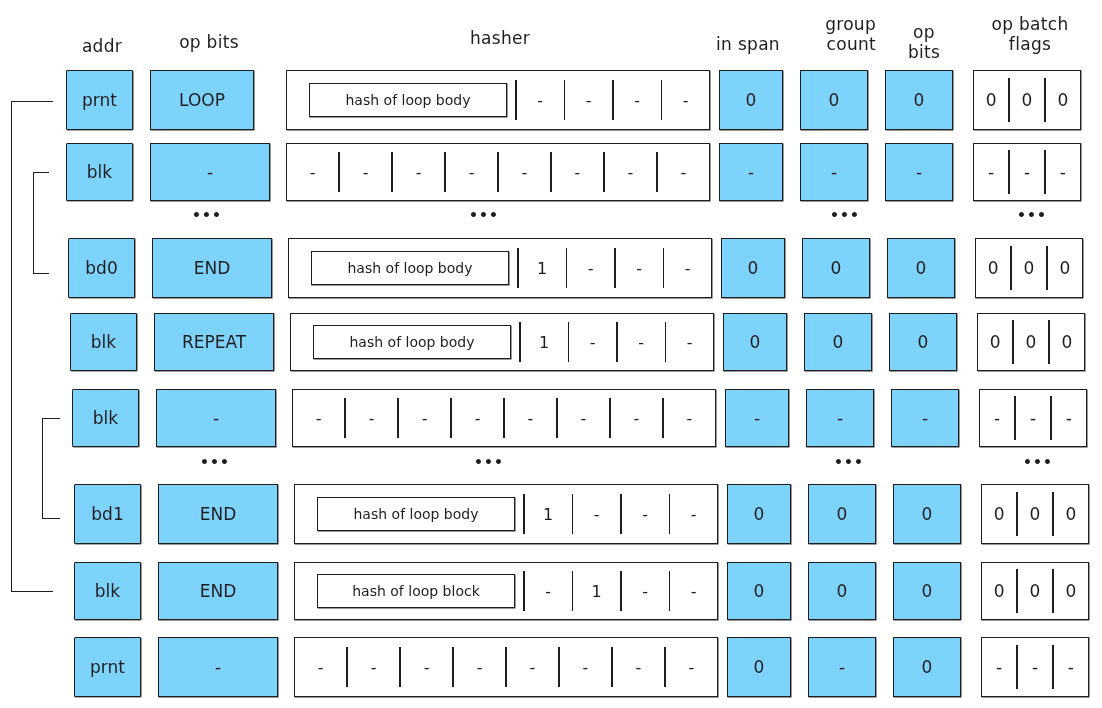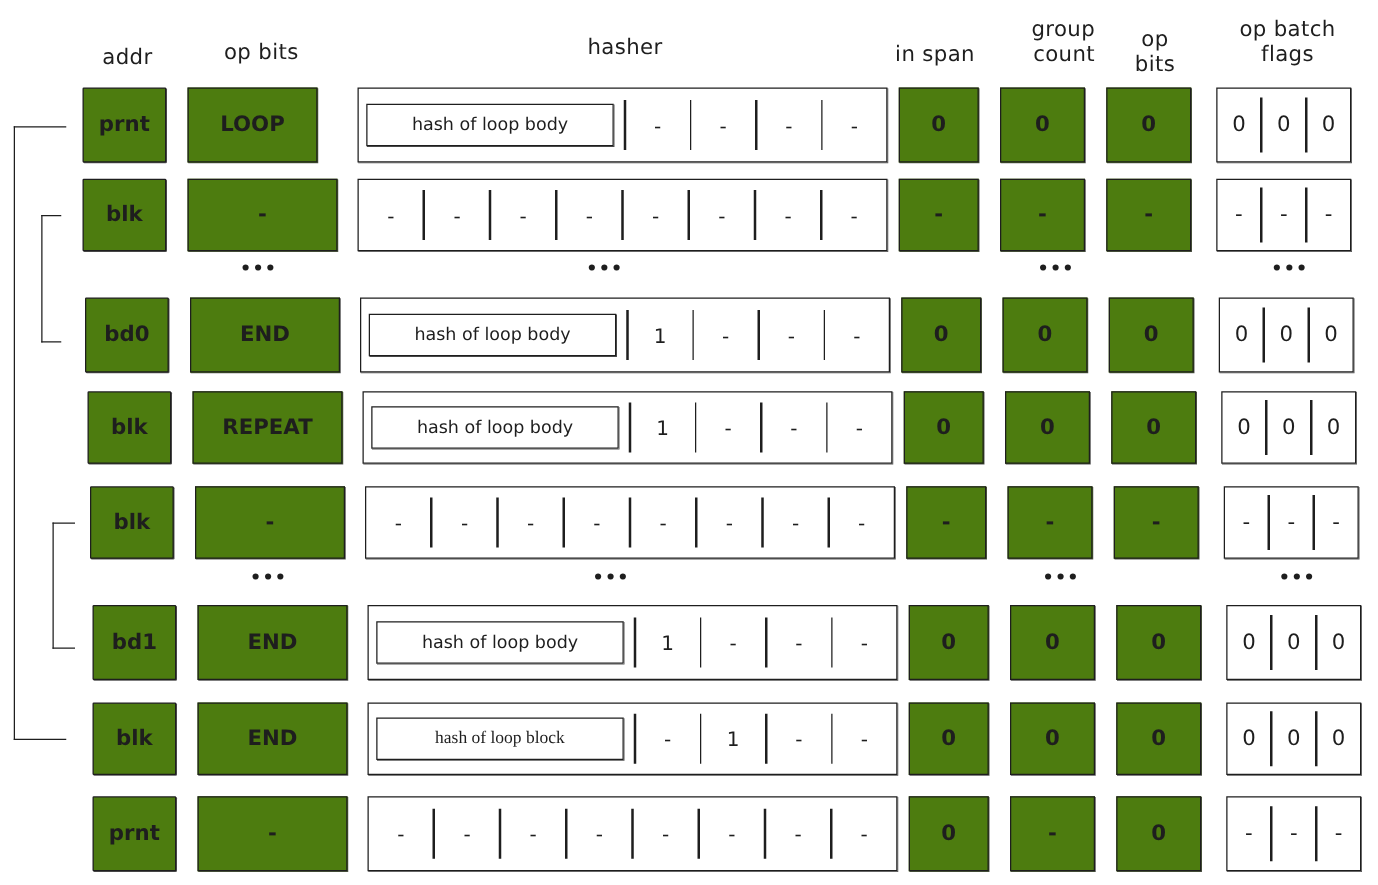--- a/index.html
+++ b/index.html
@@ -5,32 +5,32 @@
   * { box-sizing: border-box; margin: 0; padding: 0; }
   body {
     width: 1102px; height: 708px; background: #ffffff; position: relative;
     overflow: hidden; font-family: "DejaVu Sans", sans-serif; color: #1e1e1e;
   }
   .hdr {
     position: absolute; text-align: center; font-size: 17px; line-height: 20px;
     color: #1e1e1e; letter-spacing: 0.3px;
   }
   .box {
-    position: absolute; border: 1.6px solid #1e1e1e; background: #4d7c0f;
+    position: absolute; border: 1.6px solid #1e1e1e; background: #7dd3fc;
     display: flex; align-items: center; justify-content: center;
-    font-size: 17px; box-shadow: 0.6px 0.6px 0 #555; font-weight: bold;
+    font-size: 17px; box-shadow: 0.6px 0.6px 0 #555;
   }
   .box.sq { border-radius: 1px; }
   .hasher {
     position: absolute; border: 1.6px solid #1e1e1e; background: #fff;
     display: flex; align-items: center; box-shadow: 0.6px 0.6px 0 #555;
   }
   .hash-inner {
     border: 1.6px solid #1e1e1e; height: 34px; display: flex; align-items: center;
-    justify-content: center; font-size: 14px; margin-left: 6px; flex: 0 0 auto;
+    justify-content: center; font-size: 14px; margin-left: 22px; flex: 0 0 auto;
     box-shadow: 0.6px 0.6px 0 #555;
   }
   .hcell {
     flex: 1 1 0; display: flex; align-items: center; justify-content: center;
     font-size: 16px; height: 100%;
   }
   .hsep { width: 1.6px; background: #1e1e1e; height: 40px; flex: 0 0 auto; }
   .flags { position: absolute; border: 1.6px solid #1e1e1e; background: #fff; display: flex; align-items: center; box-shadow: 0.6px 0.6px 0 #555; }
   .fcell { flex: 1 1 0; text-align: center; font-size: 17px; }
   .fsep { width: 1.6px; background: #1e1e1e; height: 44px; }
@@ -208,21 +208,21 @@
     <div class="flags" style="left: 981px; top: 484px; width: 108px; height: 60px;">
       <div class="fcell">0</div>
       <div class="fsep"></div>
       <div class="fcell">0</div>
       <div class="fsep"></div>
       <div class="fcell">0</div>
     </div>
     <div class="box sq" style="left: 74px; top: 562px; width: 67px; height: 58px;">blk</div>
     <div class="box" style="left: 158px; top: 562px; width: 120px; height: 58px;">END</div>
     <div class="hasher" style="left: 294px; top: 562px; width: 424px; height: 58px;">
-      <div class="hash-inner" style="width: 198px; font-family: Liberation Serif, serif;">hash of loop block</div>
+      <div class="hash-inner" style="width: 198px;">hash of loop block</div>
       <div class="hsep" style="margin-left: 8px;"></div>
       <div class="hcell">-</div>
       <div class="hsep"></div>
       <div class="hcell">1</div>
       <div class="hsep"></div>
       <div class="hcell">-</div>
       <div class="hsep"></div>
       <div class="hcell">-</div>
     </div>
     <div class="box" style="left: 727px; top: 562px; width: 64px; height: 58px;">0</div>

